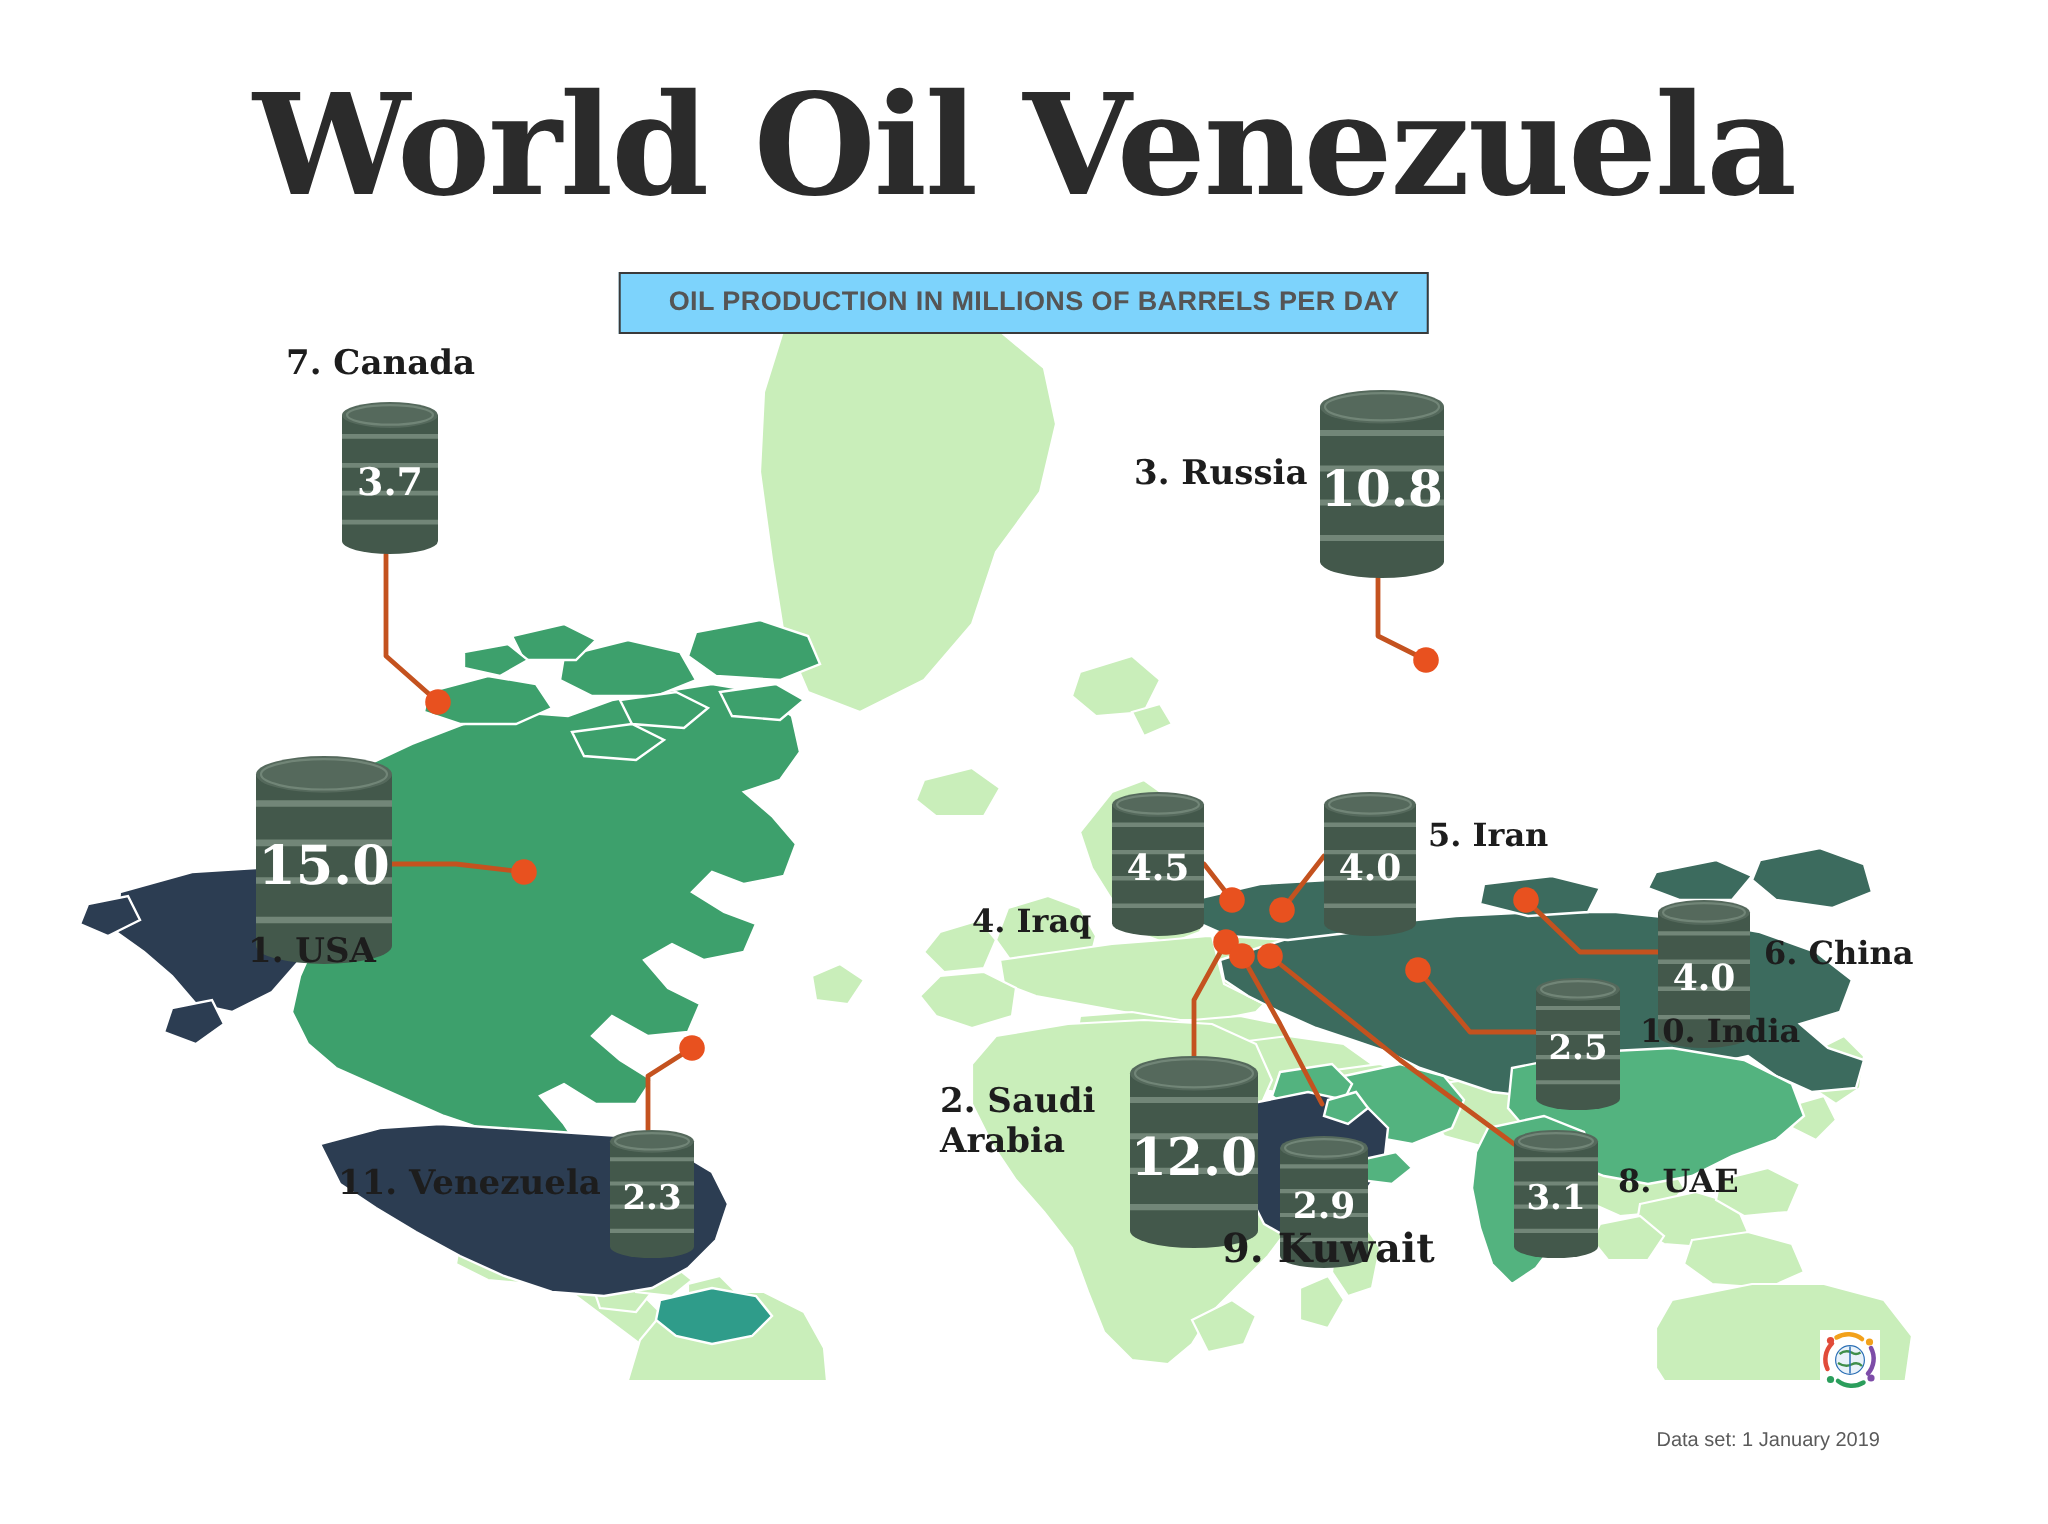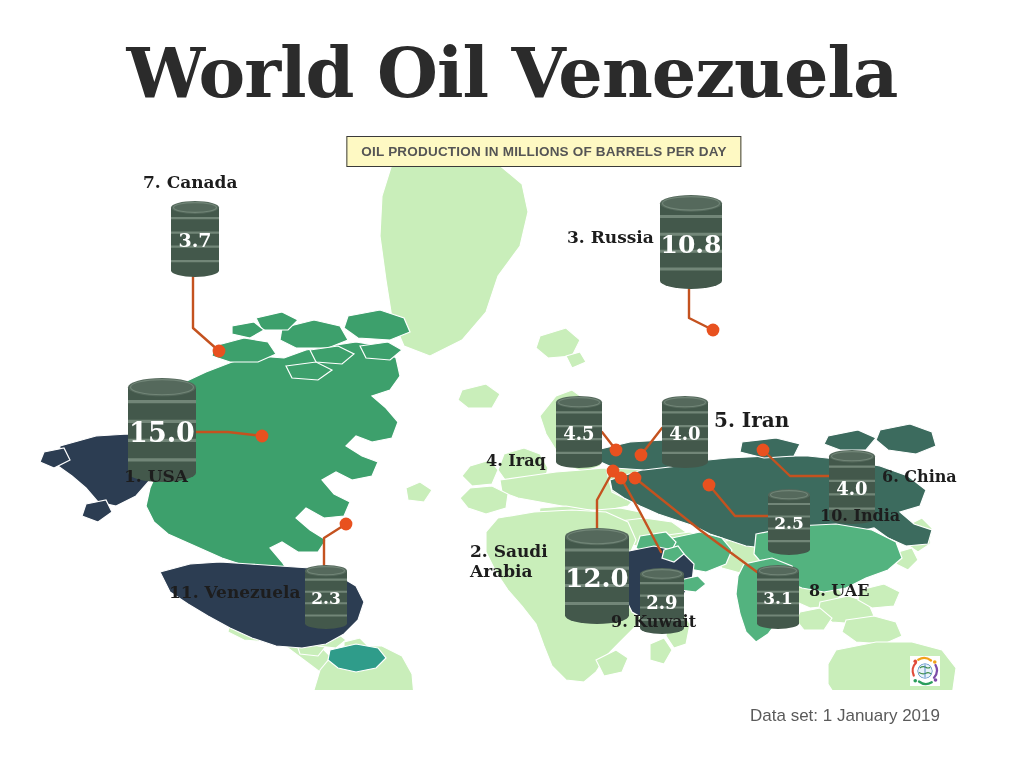--- a/index.html
+++ b/index.html
@@ -21,24 +21,23 @@
     font-weight:700;
     font-size:70px;
     letter-spacing:-1px;
     color:#2b2b2b;
     line-height:1;
     white-space:nowrap;
   }
   .subtitle-box{
     position:absolute;left:50%;top:136px;transform:translateX(-50%);
     border:1.5px solid #3a3a3a;
-    background:#fef9c3;
-    padding:5px 14px 6px 14px;
+    background:#7dd3fc;
+    padding:5px 14px 6px 24px;
     z-index:40;
-    margin-left:32px;
   }
   .subtitle-box span{
     font-family:"Liberation Sans",sans-serif;
     font-size:13.5px;
     font-weight:600;
     letter-spacing:0.2px;
     color:#555555;
     white-space:nowrap;
   }
 
@@ -79,21 +78,21 @@
     font-size:25px;
     letter-spacing:-0.3px;
     white-space:nowrap;
   }
   .brand-text .t1{color:#131313;}
   .brand-text .t2{color:#f2a11b;}
   .brand-text .t3{color:#131313;}
   .dataset{
     margin-top:20px;
     font-family:"Liberation Sans",sans-serif;
-    font-size:17px;
+    font-size:10px;
     color:#5a5a5a;
     white-space:nowrap;
   }
   .logo-mark{width:30px;height:30px;display:block;}
 </style>
 </head>
 <body>
 
 <div id="stage">
 
@@ -375,25 +374,25 @@
         </svg>
       </div>
     </div>
 
   <div id="labels-layer">
       <div class="clabel" style="left: 124px; top: 466px; font-size: 17px;">1. USA</div>
       <div class="clabel" style="left: 470px; top: 541px; font-size: 17px;">2. Saudi
 Arabia</div>
       <div class="clabel" style="left: 567px; top: 227px; font-size: 17px;">3. Russia</div>
       <div class="clabel" style="left: 486px; top: 409px; font-size: 16px; margin-top: 43px;">4. Iraq</div>
-      <div class="clabel" style="left: 714px; top: 409px; font-size: 20px;">5. Iran</div>
+      <div class="clabel" style="left: 714px; top: 409px; font-size: 16px;">5. Iran</div>
       <div class="clabel" style="left: 882px; top: 468px; font-size: 16px;">6. China</div>
       <div class="clabel" style="left: 143px; top: 172px; font-size: 17px;">7. Canada</div>
       <div class="clabel" style="left: 809px; top: 582px; font-size: 16px;">8. UAE</div>
-      <div class="clabel" style="left: 611px; top: 613px; font-size: 16px;">9. Kuwait</div>
+      <div class="clabel" style="left: 611px; top: 613px; font-size: 20px;">9. Kuwait</div>
       <div class="clabel" style="left: 820px; top: 507px; font-size: 16px;">10. India</div>
       <div class="clabel" style="left: 169px; top: 582px; font-size: 17px;">11. Venezuela</div>
     </div>
 
   <div class="footer">
     <div class="brand">
       <svg class="logo-mark" viewBox="0 0 40 40" xmlns="http://www.w3.org/2000/svg">
         <rect x="0" y="0" width="40" height="40" fill="#ffffff"></rect>
         <circle cx="20" cy="20" r="9.2" fill="none" stroke="#2b6fb5" stroke-width="1.6"></circle>
         <circle cx="20" cy="20" r="9.2" fill="#e9f2fa"></circle>

